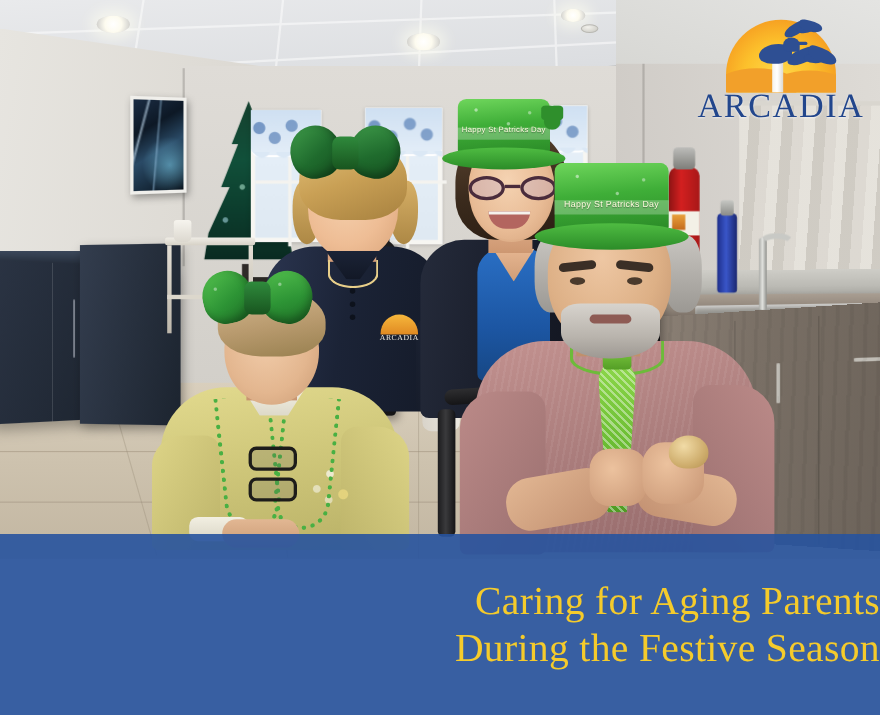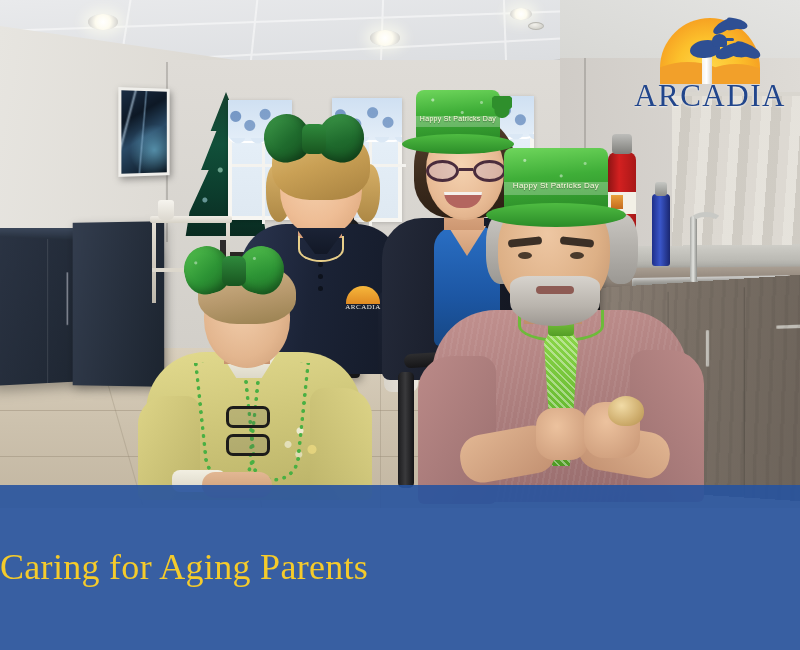--- a/index.html
+++ b/index.html
@@ -578,21 +578,21 @@
   .p4 .necklace{
     position:absolute; left:86px; top:170px; width:86px; height:32px;
     border:3px solid #6dbb3a; border-top:none; border-radius:0 0 50% 50%;
   }
 
   
   .banner {
     position:absolute; left:0; bottom:0; width:800px; height:165px;
     background:rgba(39,83,158,.90);
     display:flex; flex-direction:column;
-    align-items:flex-start; justify-content:center;
+    align-items:flex-end; justify-content:center;
   }
   .banner-line{
     color:#f5cb2b; font-family:"Liberation Serif", serif;
     font-size:36px; line-height:1.18; letter-spacing:.3px;
     text-align:center; white-space:nowrap;
   }
 
   
   .logo { position:absolute; right:10px; top:18px; width:160px; height:126px; }
   .logo-mark { position:absolute; left:30px; top:0; width:100px; height:66px; }
@@ -906,15 +906,16 @@
           <div class="bd"></div>
           <div class="w2"></div>
       </div>
       <div class="gull-sit"></div>
     </div>
     <div class="logo-word">ARCADIA</div>
   </div>
 
   <div class="banner">
     <div class="banner-line">Caring for Aging Parents</div>
+    <div class="banner-line">During the Festive Season</div>
   </div>
 
 </div>
 
 </body></html>

